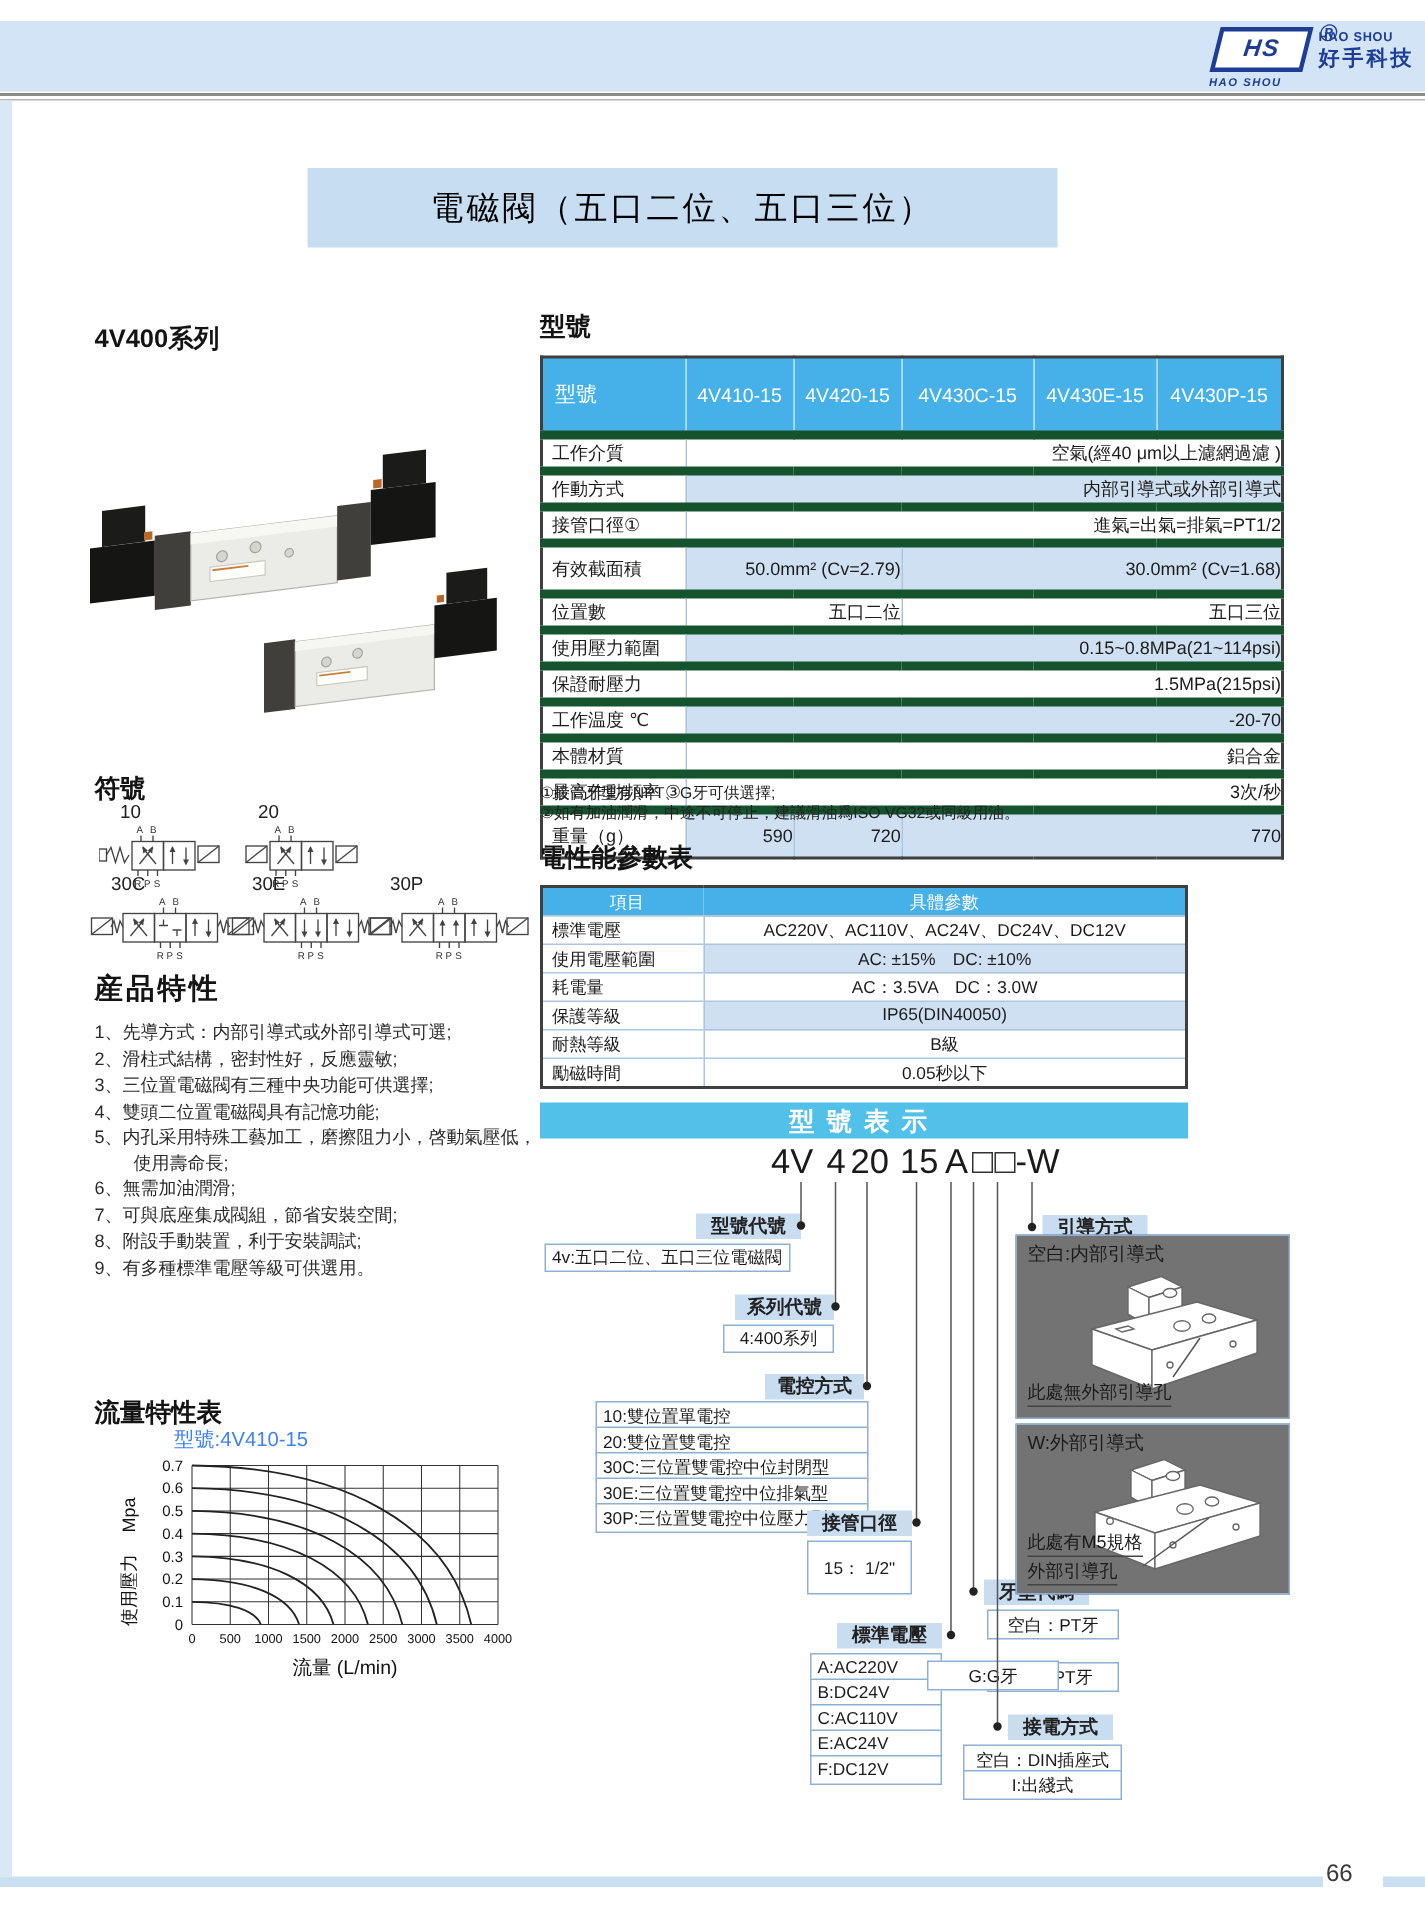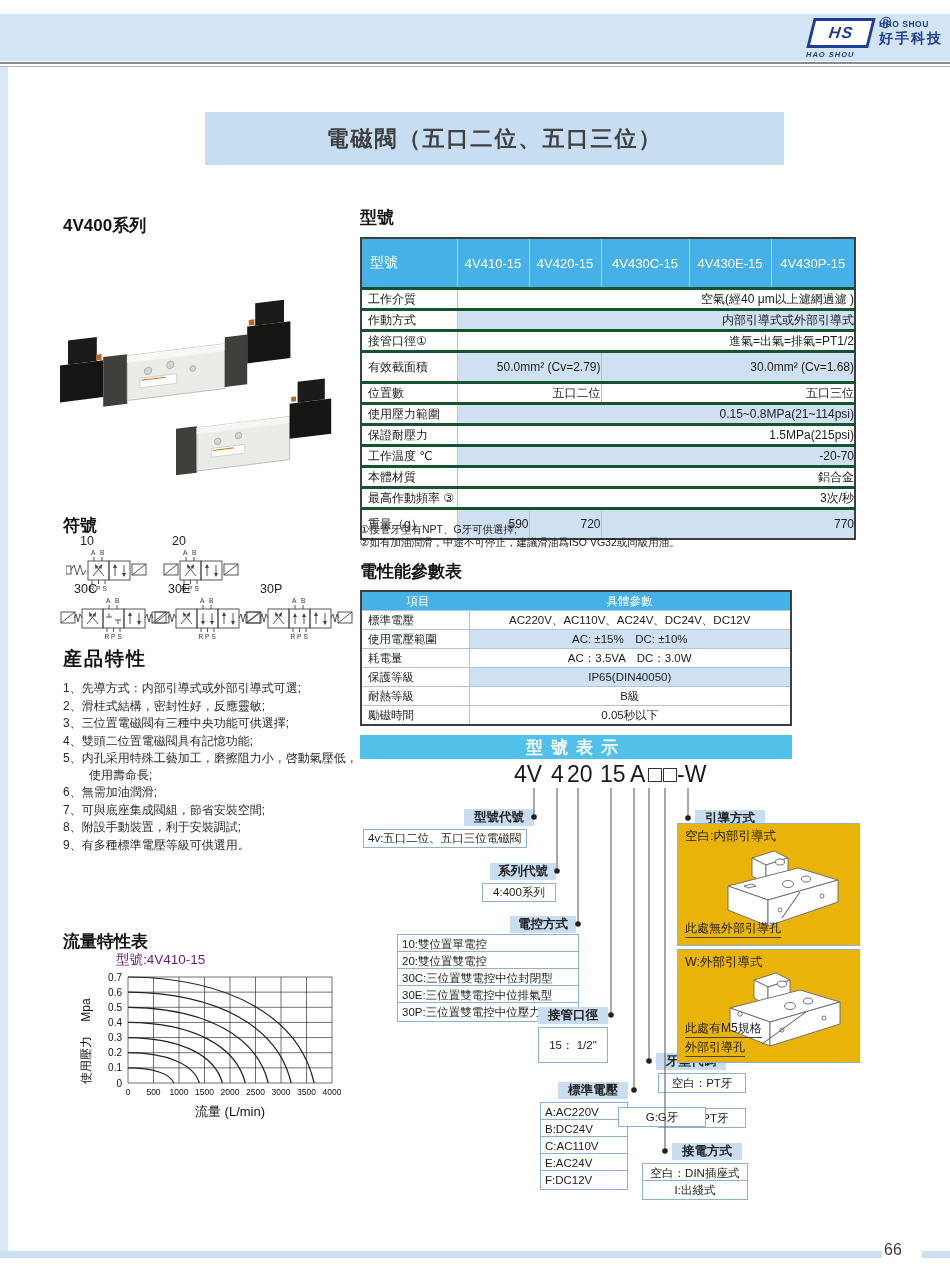--- a/index.html
+++ b/index.html
@@ -13,32 +13,32 @@
   .leftstrip{left:0;top:67px;width:8px;height:1184px;background:#d9e7f6;}
   .logo{left:810px;top:18px;display:flex;gap:7px;align-items:flex-start;}
   .hsbox{position:relative;width:56px;height:24px;border:3px solid #1e3d96;transform:skewX(-14deg);
          display:flex;align-items:center;justify-content:center;background:#fff;}
   .hsbox span{font-style:italic;font-weight:bold;font-size:16px;color:#1e3d96;transform:skewX(7deg);letter-spacing:1px;}
   .reg{position:absolute;left:64px;top:-7px;font-size:8px;color:#1e3d96;font-weight:bold;}
   .hs-sub{font-style:italic;font-weight:bold;font-size:7.5px;color:#1e3d96;letter-spacing:1px;margin-top:2px;margin-left:-4px;}
   .logo-right{display:flex;flex-direction:column;line-height:1.15;margin-top:2px;}
   .logo-en{font-size:8.5px;font-weight:bold;color:#1e3d96;letter-spacing:.5px;}
   .logo-cn{font-size:14px;font-weight:bold;color:#1e3d96;letter-spacing:2px;}
-  .titlebanner{left:205px;top:112px;width:579px;height:53px;background:#c7def2;
+  .titlebanner{left:205px;top:112px;width:500px;height:53px;background:#c7def2;
                display:flex;align-items:center;justify-content:center;
-               font-size:22px;font-weight:bold;letter-spacing:2px;color:#404040;}
+               font-size:22px;font-weight:normal;letter-spacing:2px;color:#000000;}
   .h1{font-size:17px;font-weight:bold;color:#141414;}
   .h1big{font-size:19px;font-weight:bold;color:#141414;letter-spacing:2px;}
   
   table{border-collapse:collapse;table-layout:fixed;}
   .spec{left:360px;top:237px;width:494px;border:2px solid #3f3f3f;}
   .spec th{background:#45b1e8;color:#fff;font-weight:normal;font-size:13px;height:46px;
            border-left:1px solid rgba(255,255,255,.55);}
   .spec th:first-child{text-align:left;padding-left:8px;font-size:14px;border-left:none;}
-  .spec td{font-size:12px;height:18px;border-top:3px solid #14532d;text-align:center;padding:0;}
+  .spec td{font-size:12px;height:18px;border-top:6px solid #14532d;text-align:center;padding:0;}
   .spec tr.hdr th{border-bottom:2px solid #3f3f3f;}
   .spec td.lbl{text-align:left;padding-left:6px;background:#fff;width:96px;}
   .spec td.val{border-left:1px solid #adc6dd;text-align:right;}
   .spec tr.stripe td.val{background:#cfe0f2;}
   .spec tr.tall td{height:28px;}
   .elec{left:360px;top:590px;width:432px;border:2px solid #3f3f3f;}
   .elec th{background:#45b1e8;color:#fff;font-weight:normal;font-size:11.5px;height:16px;}
   .elec th:first-child{text-align:center;padding-left:6px;width:108px;}
   .elec td{font-size:11.5px;height:16px;border-top:1px solid #adc6dd;text-align:center;}
   .elec td.lbl{text-align:left;padding-left:6px;background:#fff;}
@@ -49,29 +49,29 @@
   .mbanner{left:360px;top:735px;width:432px;height:24px;background:#52c1ea;color:#fff;
            display:flex;align-items:center;justify-content:center;font-size:17px;font-weight:bold;letter-spacing:8px;}
   .codeseg{position:absolute;top:761px;font-size:23px;color:#1a1a1a;font-weight:500;}
   .codesq{position:absolute;top:768px;width:12px;height:12px;border:1.5px solid #333;background:#fff;}
   .glabel{position:absolute;height:15px;background:#c9ddf1;color:#222;font-size:12.5px;font-weight:bold;
           display:flex;align-items:center;justify-content:center;padding:1px 2px;white-space:nowrap;}
   .gopt{position:absolute;background:#fff;border:1px solid #8fb0d5;font-size:11.5px;color:#1c1c1c;
         display:flex;align-items:center;white-space:nowrap;}
   .gopt.center{justify-content:center;}
   .gopt.left{padding-left:4px;}
-  .pilotbox{position:absolute;border:1px solid #8fb0d5;background:#eab308;}
+  .pilotbox{position:absolute;border:1px solid #8fb0d5;background:#737373;}
   .pcaption{position:absolute;left:7px;top:4px;font-size:12.5px;color:#1b1b1b;}
   .pnote{position:absolute;font-size:12px;color:#1b1b1b;border-bottom:1px solid #444;padding-bottom:0px;white-space:nowrap;}
   
   .features{left:63px;top:680px;width:296px;font-size:12px;line-height:16.5px;color:#2b2b2b;}
   .features div{padding-left:26px;text-indent:-26px;margin-bottom:1px;}
   .sym{position:absolute;}
   .symlab{font-size:12.5px;color:#222;margin-left:14px;margin-bottom:0px;}
-  .chart-sub{left:116px;top:951px;font-size:13.5px;color:#701a75;}
+  .chart-sub{left:116px;top:951px;font-size:13.5px;color:#3b82f6;}
   .footer-bar{left:0;top:1251px;width:882px;height:7px;background:#c9dff2;}
   .footer-bar2{left:922px;top:1251px;width:28px;height:7px;background:#c9dff2;}
   .pagenum{left:884px;top:1241px;font-size:16px;color:#3a3a3a;}
   svg text{font-family:"Liberation Sans","DejaVu Sans",sans-serif;}
 </style>
 </head>
 <body>
 
 <div class="page">
 

